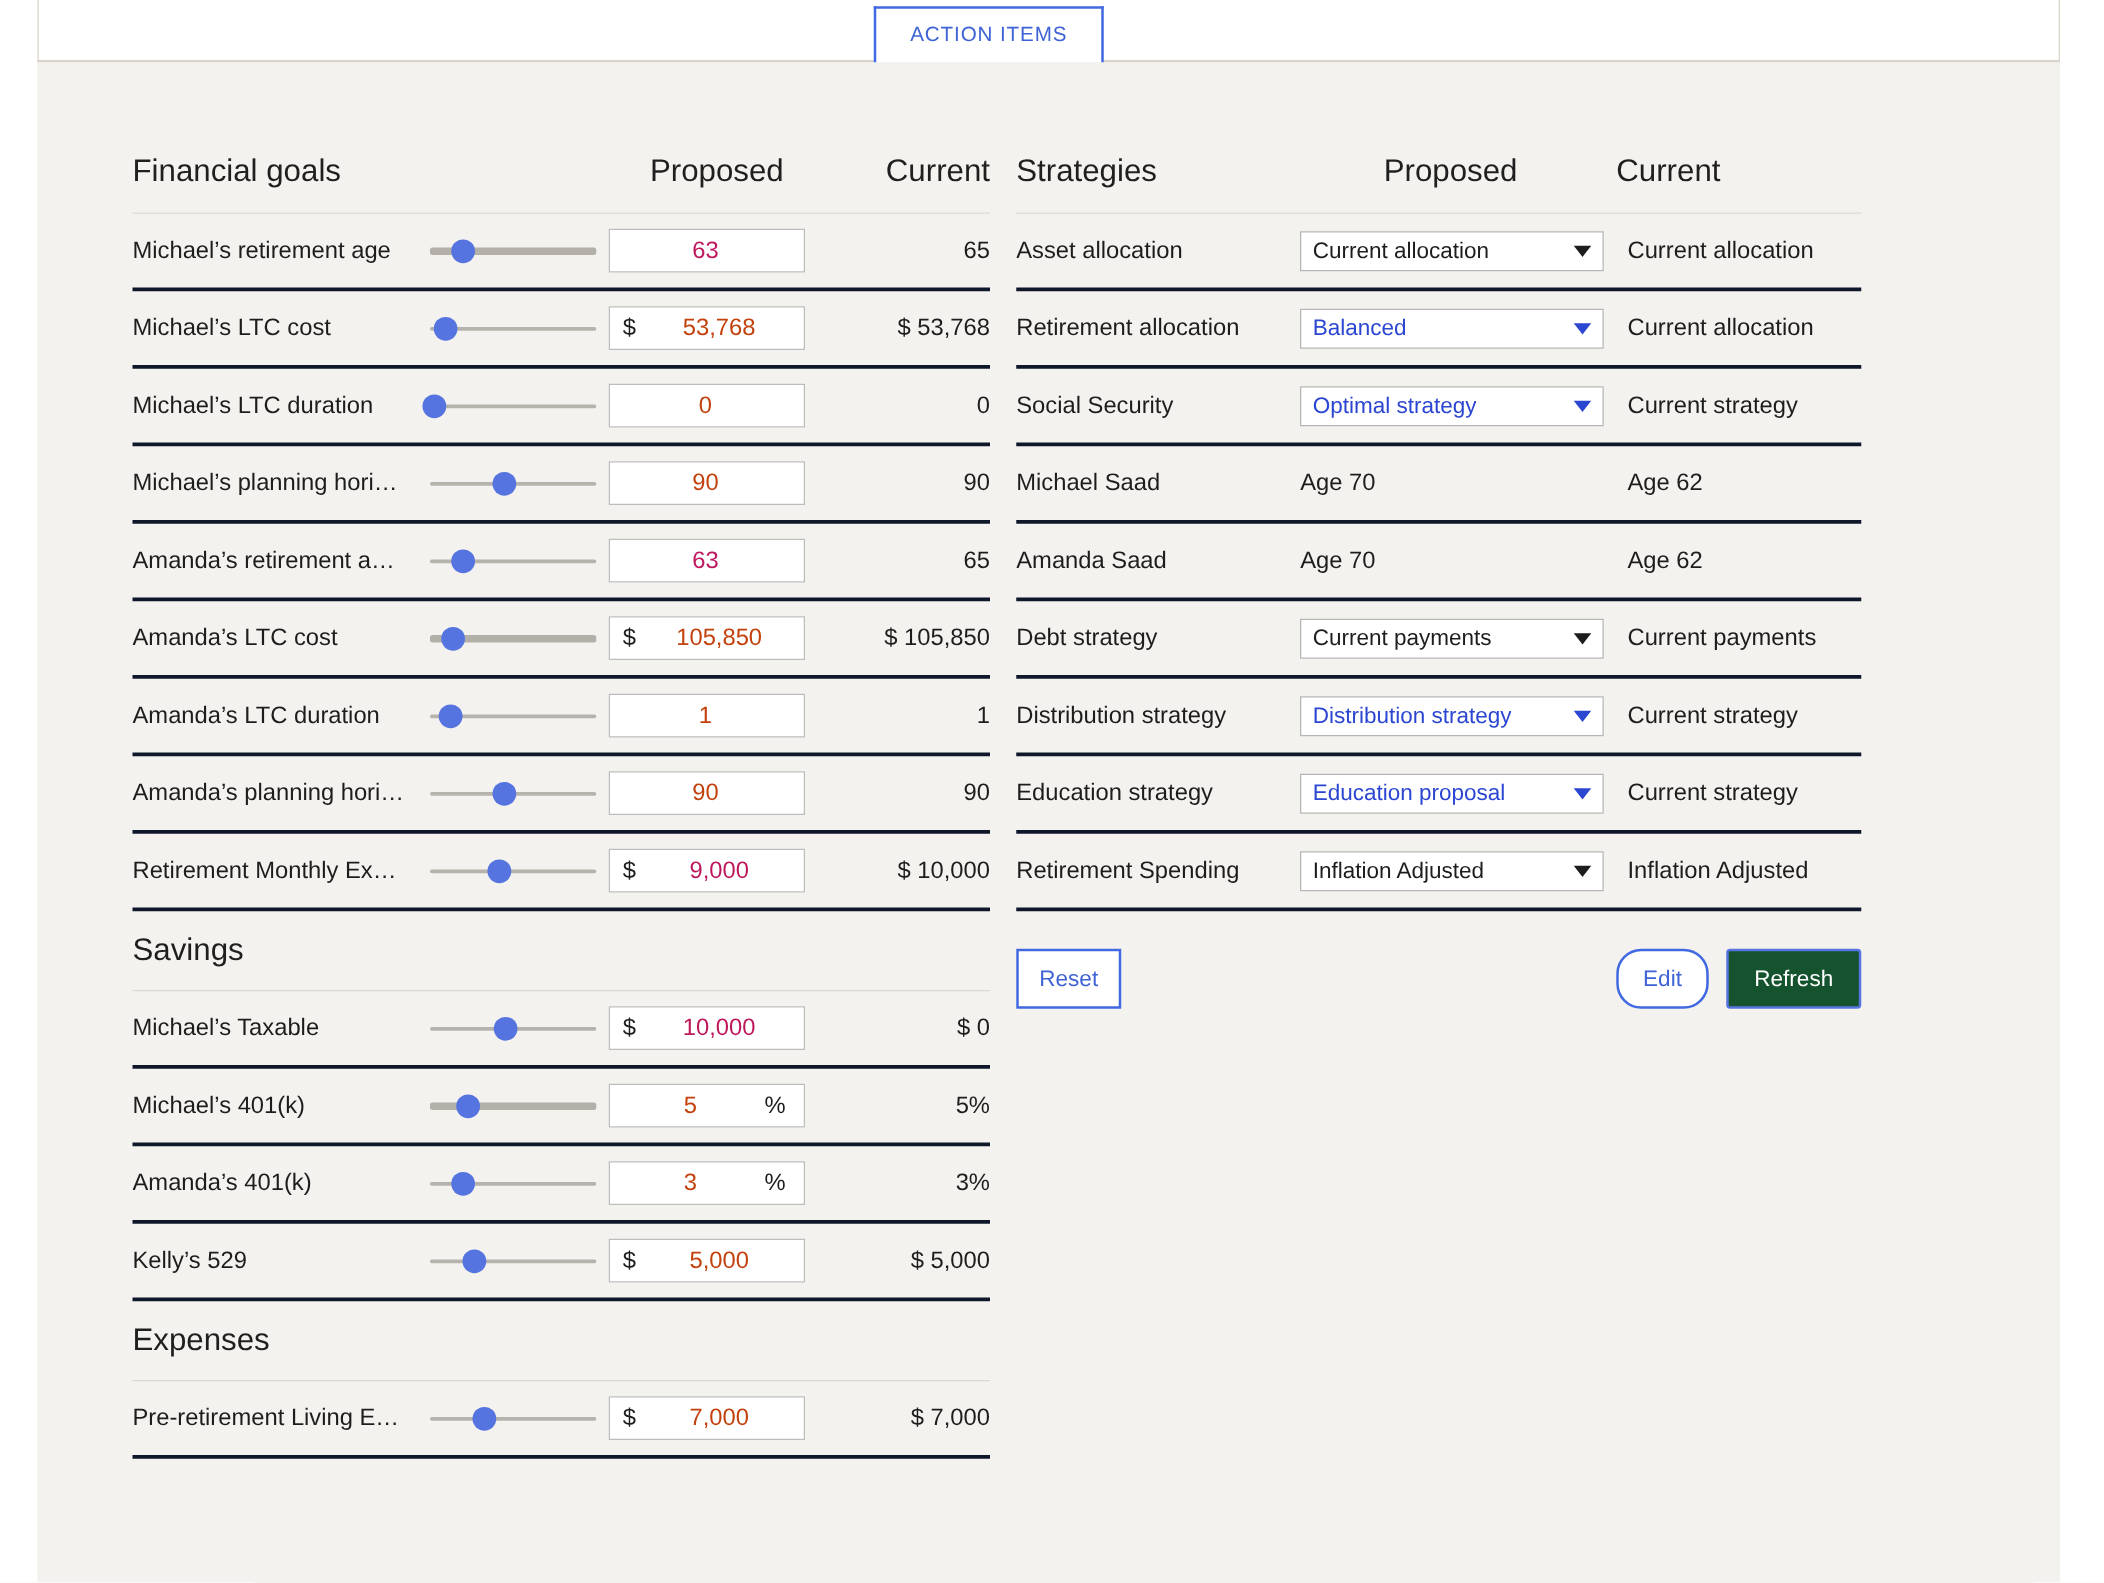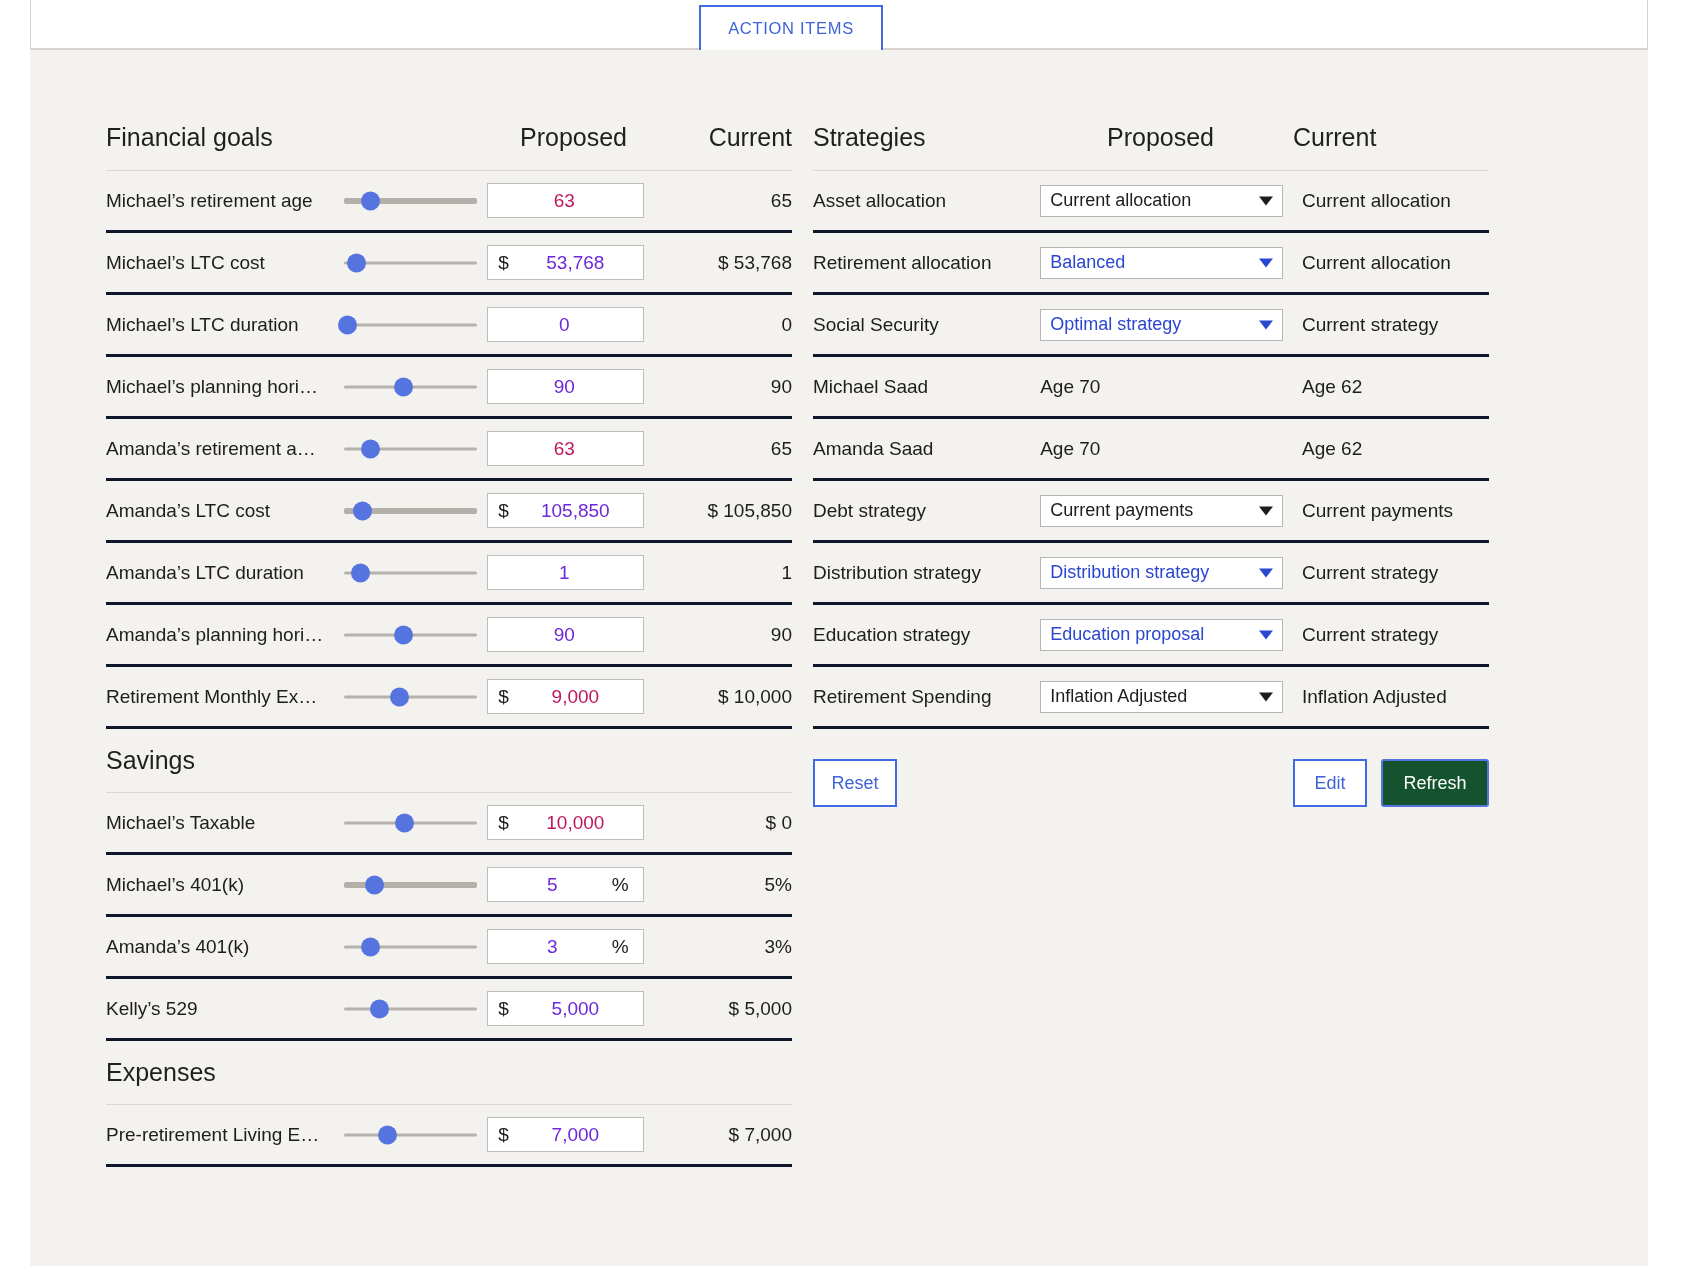--- a/index.html
+++ b/index.html
@@ -107,21 +107,21 @@
   .numbox .pre {
     position: absolute; left: 10px;
     font-size: 19px; color: #1d1d1d;
   }
   .numbox .suf {
     position: absolute; right: 14px;
     font-size: 19px; color: #1d1d1d;
   }
   .numbox .val {
     width: 100%; text-align: center;
-    font-size: 19px; color: #6d28d9;
+    font-size: 19px; color: #c2410c;
     padding-right: 2px;
   }
   .numbox.haspre .val { padding-left: 22px; }
   .numbox.hassuf .val { padding-right: 26px; }
   .numbox .val.blue { color: #be185d; }
 
   .r-current {
     width: 150px; text-align: right;
     font-size: 19px; color: #1d1d1d;
     padding-right: 0px;
@@ -182,21 +182,21 @@
     border: 2px solid #4169e1;
     color: #3f63d4;
   }
   .btn-filled {
     background: #14532d;
     border: 2px solid #5674e0;
     color: #ffffff;
     border-radius: 3px;
   }
   .btn-reset   { width: 84px;  height: 48px; }
-  .btn-edit    { width: 74px;  height: 48px; margin-left: auto; }
+  .btn-edit    { width: 74px;  height: 48px; margin-left: auto; border-radius: 20px; }
   .btn-refresh { width: 108px; height: 48px; margin-left: 14px; }
 </style>
 </head>
 <body>
 
 <div id="root">
 
   <div class="topbar">
     <div class="tab-action-items">ACTION ITEMS</div>
   </div>

